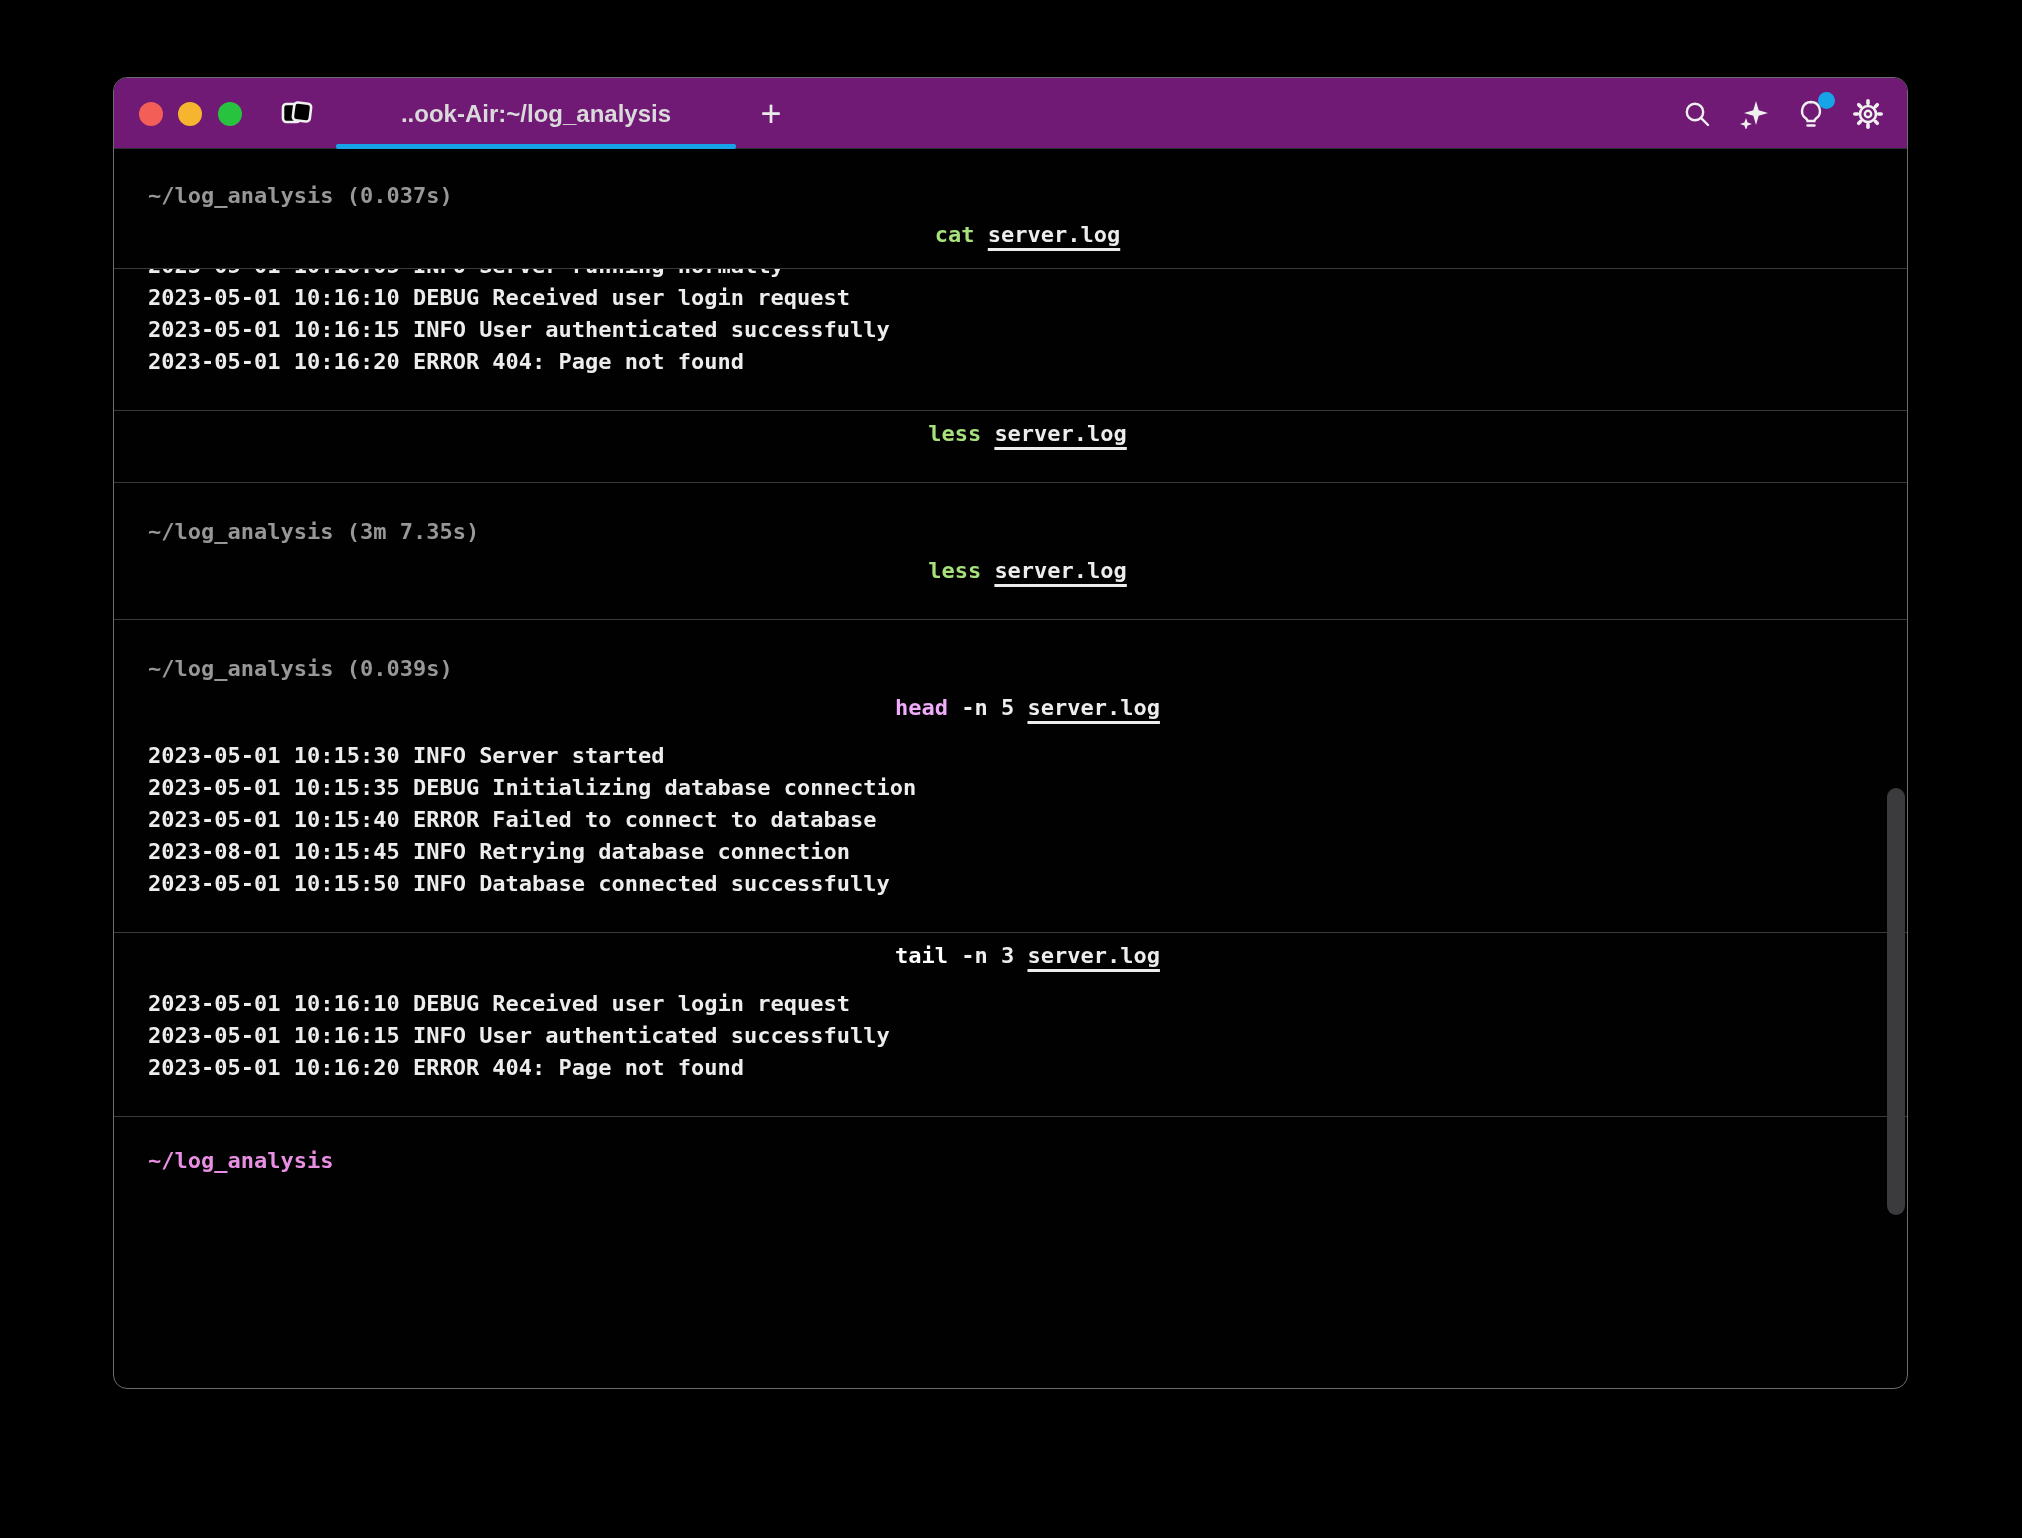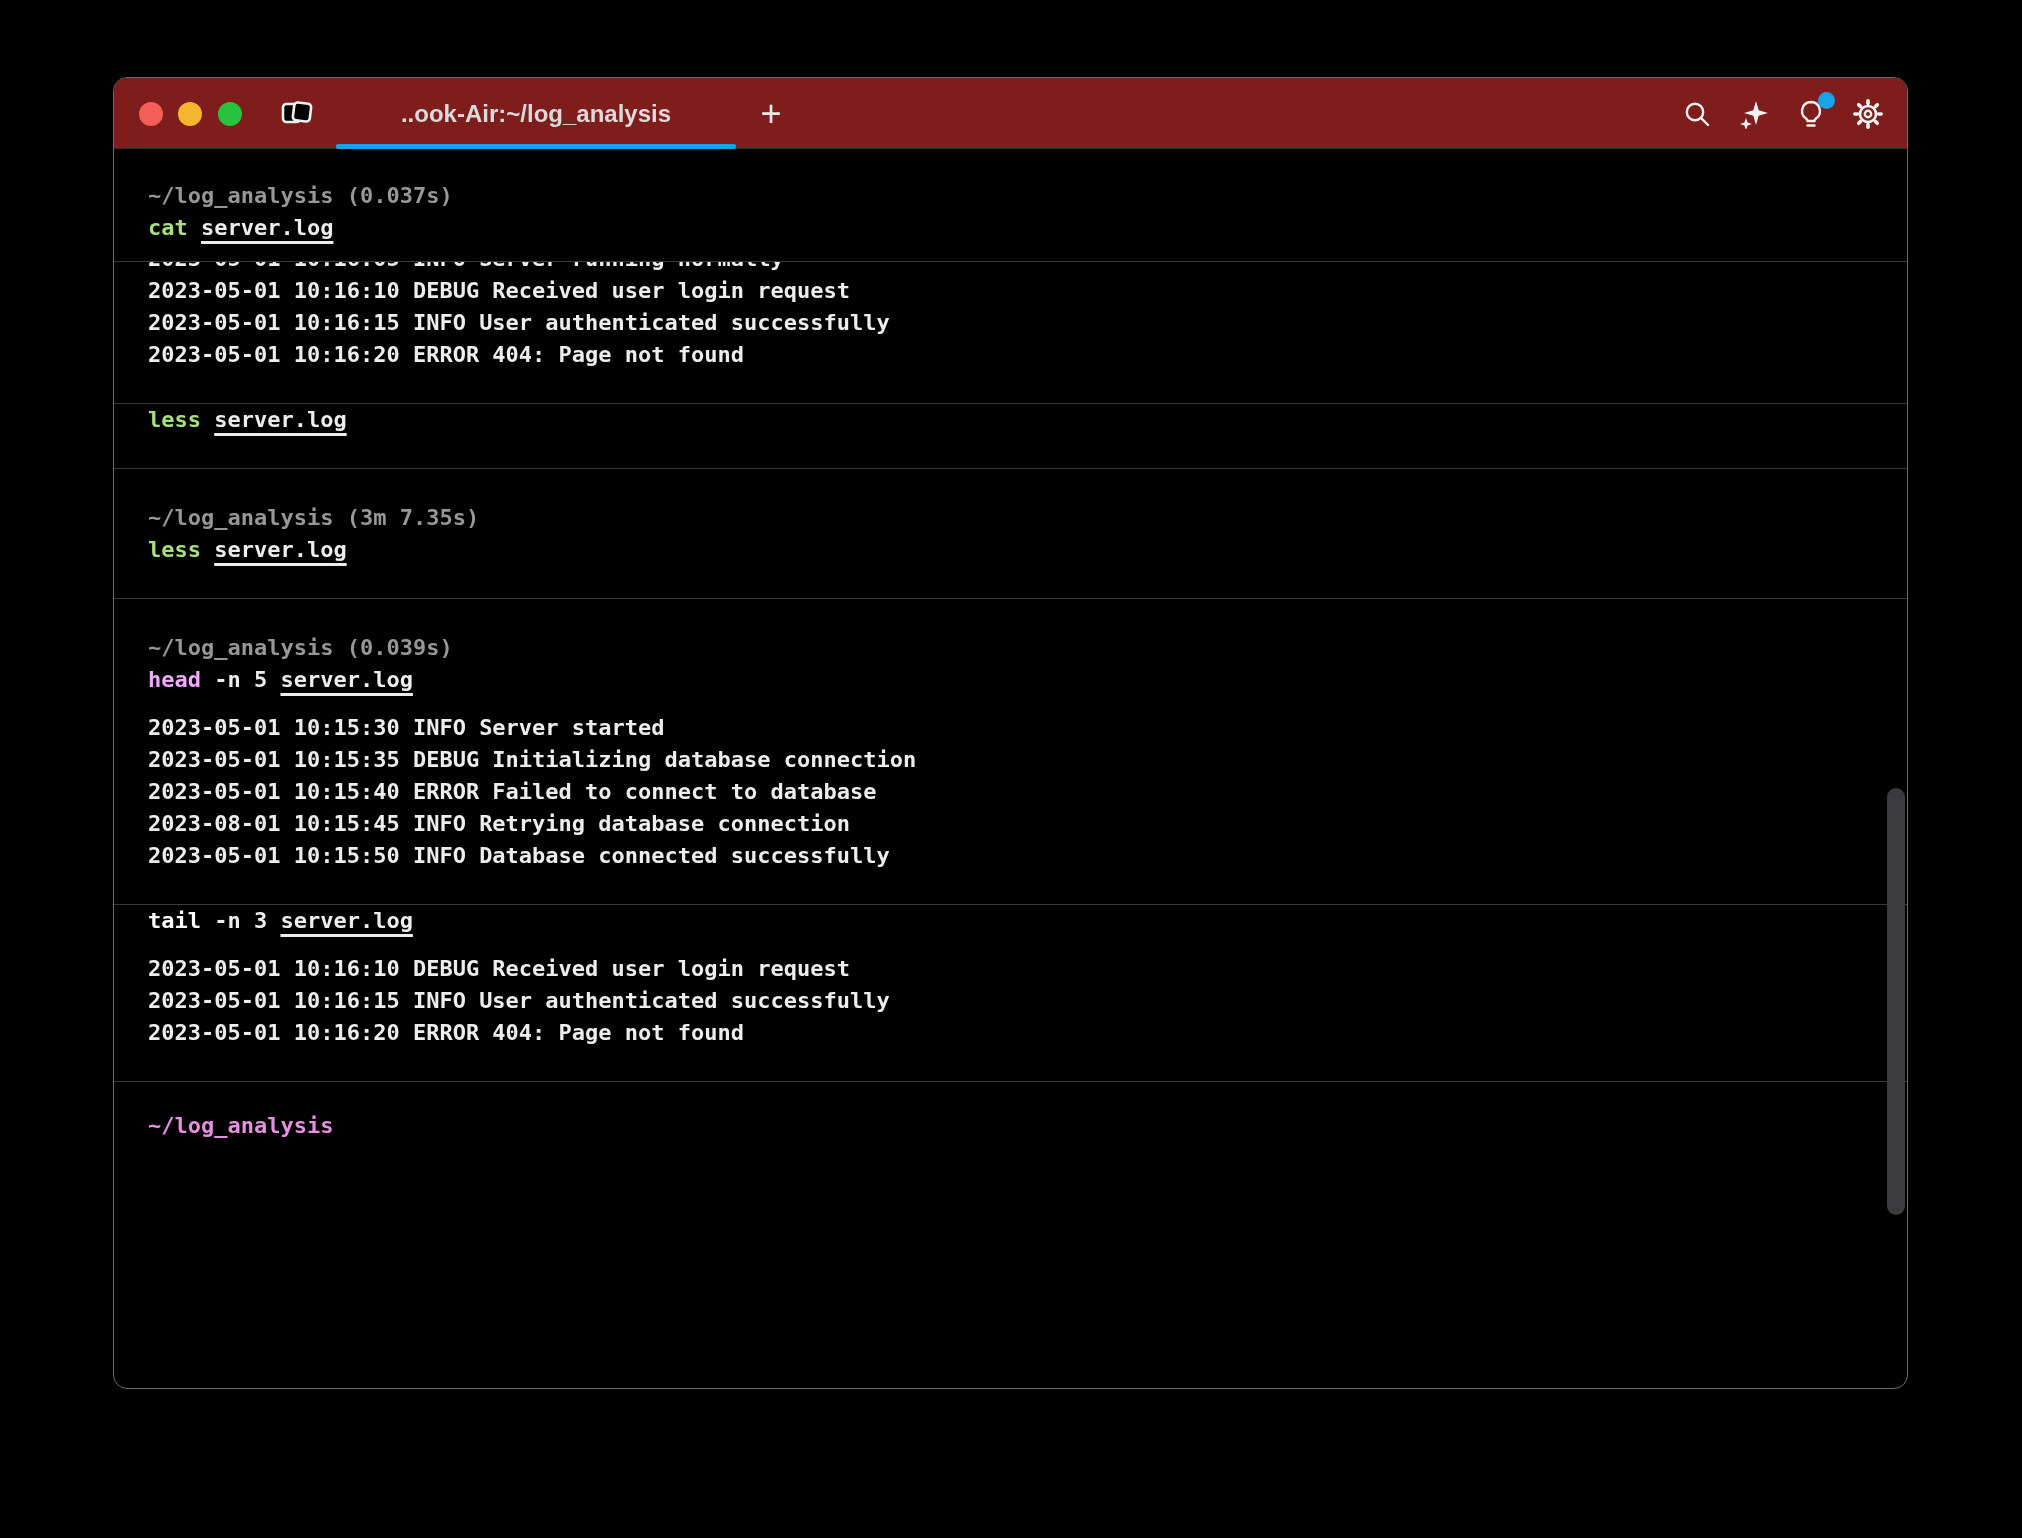--- a/index.html
+++ b/index.html
@@ -7,21 +7,21 @@
   body {
     width:2022px; height:1538px; position:relative; overflow:hidden;
     font-family:"DejaVu Sans Mono", monospace;
   }
   .window {
     position:absolute; left:113px; top:77px; width:1795px; height:1312px;
     background:#010101; border:1.5px solid #6b6b6b; border-radius:14px;
     overflow:hidden;
   }
   
-  .titlebar { position:relative; height:71px; border-bottom:1px solid #2e2e2e; background:#7f1d1d; }
+  .titlebar { position:relative; height:71px; border-bottom:1px solid #2e2e2e; background:#701a75; }
   .tl { position:absolute; top:24px; width:24px; height:24px; border-radius:50%; }
   .tl.red    { left:25px;  background:#f35e56; }
   .tl.yellow { left:64px;  background:#f5b52e; }
   .tl.green  { left:104px; background:#27c33f; }
   .pages-btn { position:absolute; left:166px; top:20px; width:34px; height:30px; }
   .tab {
     position:absolute; left:222px; top:0; width:400px; height:71px;
     display:flex; align-items:center; justify-content:center;
   }
   .tab-underline { position:absolute; left:0; bottom:0; width:100%; height:5px; border-radius:2px; }
@@ -44,21 +44,21 @@
     position:absolute; top:-7px; right:-9px; width:17px; height:17px; border-radius:50%;
   }
   
   .content { position:relative; padding-top:31px; color:#ededed; }
   .line {
     padding-left:34px; line-height:32px; font-size:22px; font-weight:700;
     white-space:pre; letter-spacing:0;
   }
   .prompt-line  { color:#979797; margin-top:33px; }
   .prompt-line.first { margin-top:0; }
-  .cmd-line     { margin-top:0; }
+  .cmd-line     { margin-top:7px;text-align:center; }
   .cmd-name     { }
   .cmd-args, .cmd-file { margin-left:0.602em; }
   .cmd-line span:empty { display:none; }
   .cmd-file { text-decoration:underline; text-decoration-thickness:2.5px; text-underline-offset:6px; }
   .output       { margin-top:16px; }
   .divider      { margin-top:32px; border-top:1px solid #3a3a3a; height:0; }
   .divider.tight{ margin-top:17px; }
   .clip-wrap    { height:13px; overflow:hidden; }
   .clip-wrap .line { margin-top:-19px; }
   .current-prompt { margin-top:28px; font-weight:700; }

